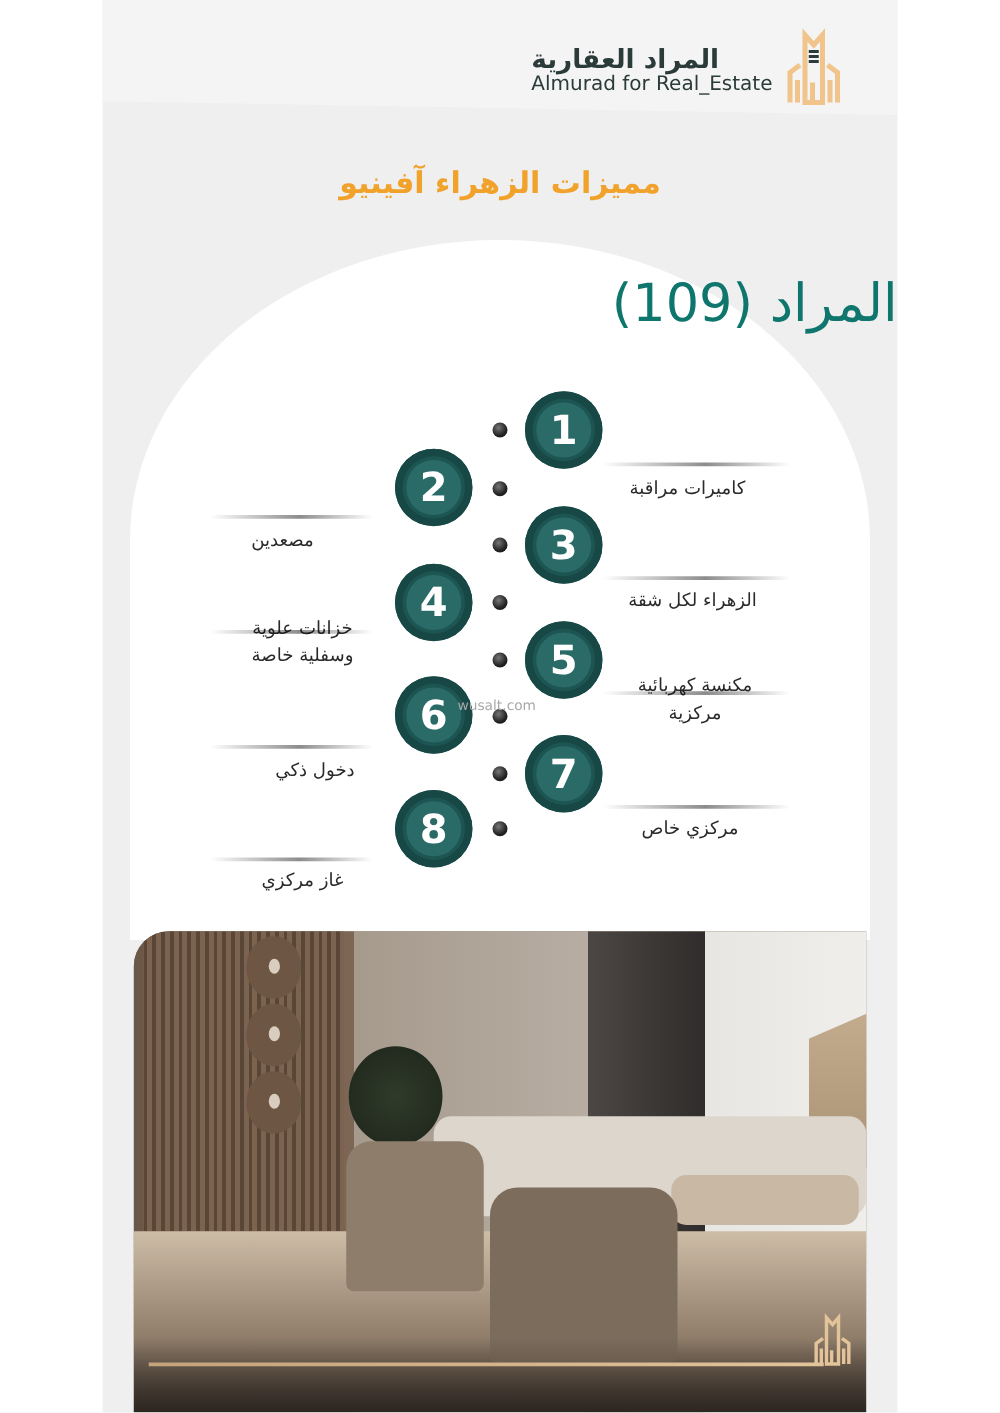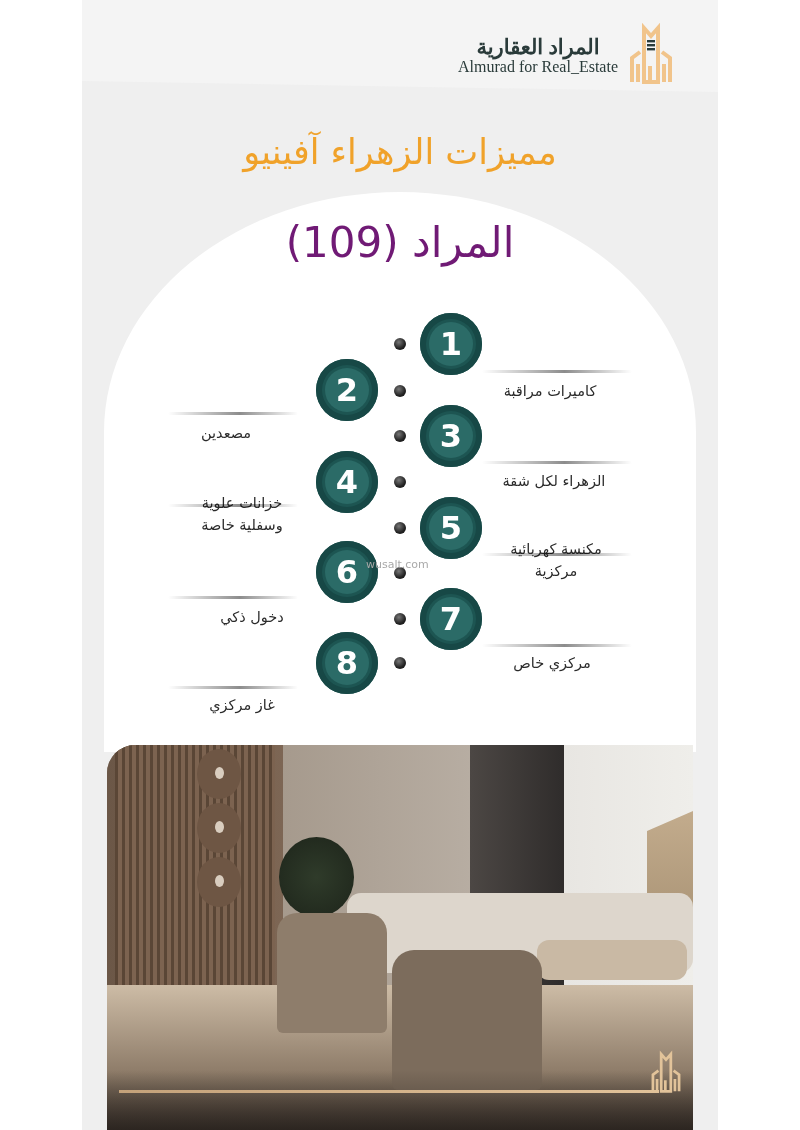--- a/index.html
+++ b/index.html
@@ -1,26 +1,26 @@
 <!DOCTYPE html>
 <html><head>
 <meta charset="utf-8">
 <style>
   html,body{margin:0;padding:0;}
   body{width:800px;height:1130px;background:#ffffff;position:relative;overflow:hidden;font-family:"DejaVu Sans",sans-serif;}
   .card{position:absolute;left:82px;top:0;width:636px;height:1130px;background:#efefef;overflow:hidden;}
   .top-band{position:absolute;left:0;top:0;width:636px;height:92px;background:#f4f4f4;clip-path:polygon(0 0,100% 0,100% 100%,0 88%);}
   .arch{position:absolute;left:22px;top:192px;width:592px;height:560px;background:#ffffff;border-radius:296px 296px 0 0/240px 240px 0 0;}
   .logo{position:absolute;right:44px;top:22px;display:flex;align-items:center;gap:10px;direction:ltr;}
-  .logo-text{display:flex;flex-direction:column;align-items:center;font-family:Liberation Serif, serif;}
+  .logo-text{display:flex;flex-direction:column;align-items:flex-start;}
   .logo-ar{font-size:21px;font-weight:bold;color:#2a3b3a;line-height:26px;direction:rtl;}
   .logo-en{font-size:16px;color:#2a3b3a;line-height:14px;}
   .logo-mark{width:46px;height:64px;position:relative;}
-  .title{position:absolute;left:0;width:636px;top:132px;text-align:center;font-size:35px;font-weight:normal;color:#f0a22a;direction:rtl;}
-  .subtitle{position:absolute;left:0;width:636px;top:218px;text-align:center;font-size:42px;color:#701a75;direction:rtl;letter-spacing:1px;}
+  .title{position:absolute;left:0;width:636px;top:132px;text-align:center;font-size:24px;font-weight:bold;color:#f0a22a;direction:rtl;}
+  .subtitle{position:absolute;left:0;width:636px;top:218px;font-size:42px;color:#0f766e;direction:rtl;letter-spacing:1px;}
   .num{position:absolute;width:62px;height:62px;border-radius:50%;background:#1d5552;box-shadow:0 0 0 0 #000, inset 0 0 0 6px #174846;display:flex;align-items:center;justify-content:center;color:#fff;font-weight:bold;font-size:32px;font-family:"DejaVu Sans",sans-serif;}
   .num::before{content:"";position:absolute;left:9px;top:9px;width:44px;height:44px;border-radius:50%;background:#2b6b67;}
   .num span{position:relative;}
   .dot{position:absolute;width:12px;height:12px;border-radius:50%;background:radial-gradient(circle at 40% 35%,#777 0,#222 60%,#111 100%);}
   .label{position:absolute;font-size:14.5px;color:#2a2a2a;direction:rtl;text-align:center;line-height:22px;margin-top:40px;}
   .shadow-line{position:absolute;height:3px;background:linear-gradient(90deg,rgba(0,0,0,0),rgba(0,0,0,0.45) 55%,rgba(0,0,0,0));border-radius:2px;}
   .watermark{position:absolute;left:284px;top:558px;font-size:11px;color:#a9a9a9;}
   .photo{position:absolute;left:25px;top:745px;width:586px;height:385px;border-radius:28px 0 0 0;overflow:hidden;background:#8f8273;}
   .wall{position:absolute;inset:0;background:linear-gradient(90deg,#6b5747 0,#7d6654 30%,#a69a8d 30%,#b7ada2 62%,#4c4744 62%,#2f2c2b 78%,#e8e6e2 78%,#efeeea 100%);}
   .slats{position:absolute;left:8px;top:0;width:160px;height:240px;background:repeating-linear-gradient(90deg,#5a4636 0,#5a4636 3px,#7c6350 3px,#7c6350 7px);}

